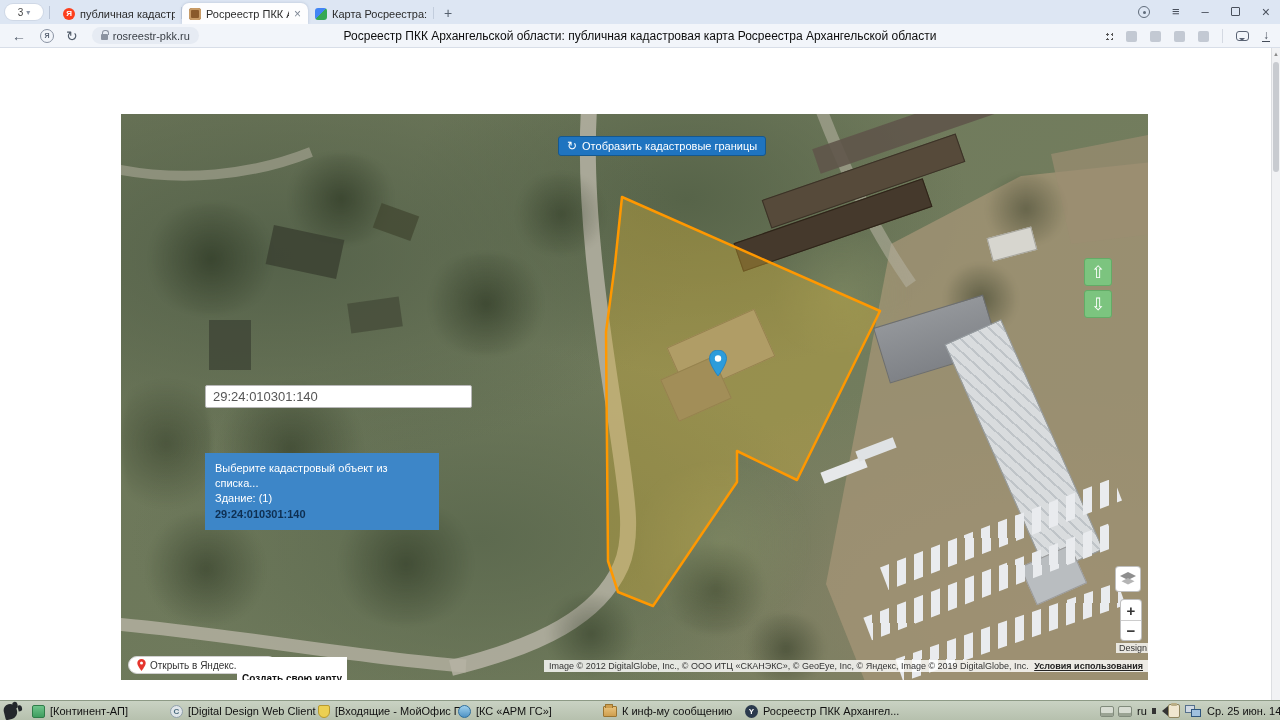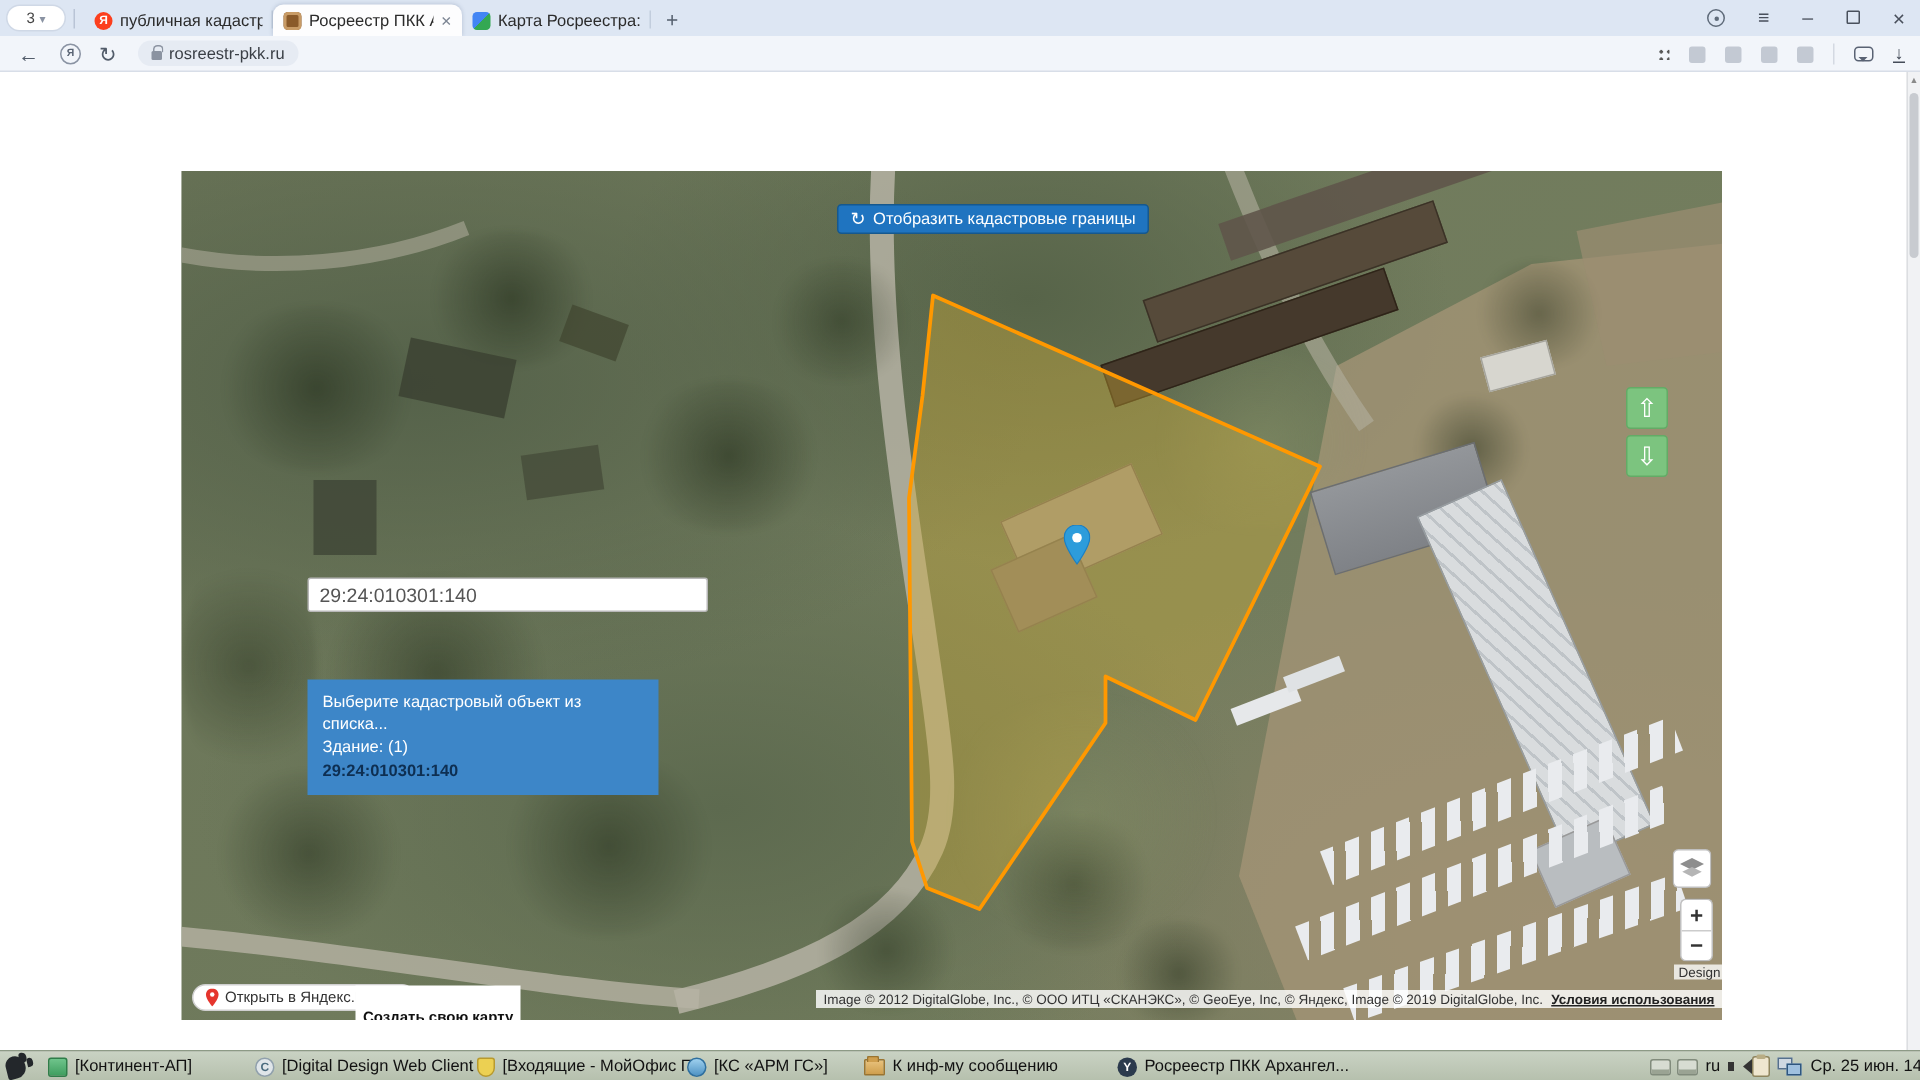--- a/index.html
+++ b/index.html
@@ -169,20 +169,21 @@
     </div>
 
     <div class="toolbar">
       <span class="nav-ic">←</span>
       <span class="ya-badge">Я</span>
       <span class="nav-ic">↻</span>
       <div class="urlbox">
         <span class="lock"></span>
         <span class="url-text">rosreestr-pkk.ru</span>
       </div>
+      <div class="pagetitle">Росреестр ПКК Архангельской области: публичная кадастровая карта Росреестра Архангельской области</div>
       <div class="tb-icons">
         <span class="dots"></span>
         <span class="gray-ic"></span>
         <span class="gray-ic"></span>
         <span class="gray-ic"></span>
         <span class="gray-ic"></span>
         <span class="tbdiv"></span>
         <span class="chat-ic"></span>
         <span class="dl-ic">↓</span>
       </div>
@@ -316,21 +317,21 @@
       <span>[Digital Design Web Client ...</span>
     </div>
     <div class="tb-item" style="left:318px">
       <span class="ic-shield"></span>
       <span>[Входящие - МойОфис П...</span>
     </div>
     <div class="tb-item" style="left:458px">
       <span class="ic-ks"></span>
       <span>[КС «АРМ ГС»]</span>
     </div>
-    <div class="tb-item" style="left:576px">
+    <div class="tb-item" style="left:603px">
       <span class="ic-folder"></span>
       <span>К инф-му сообщению</span>
     </div>
     <div class="tb-item" style="left:745px">
       <span class="ic-ybro">Y</span>
       <span>Росреестр ПКК Архангел...</span>
     </div>
 
     <div class="tb-item" style="left:1100px">
         <span class="tray-mon"></span>

